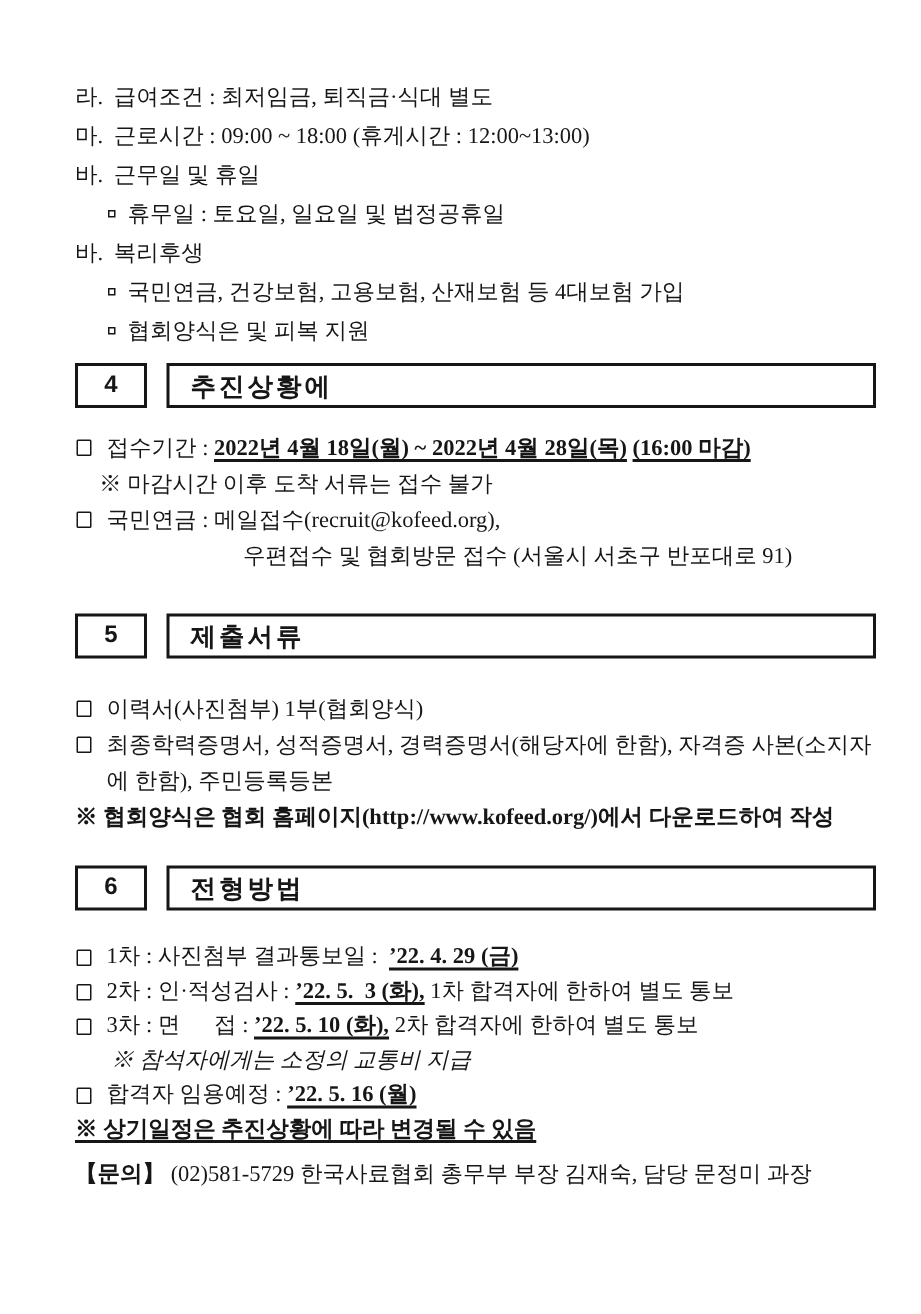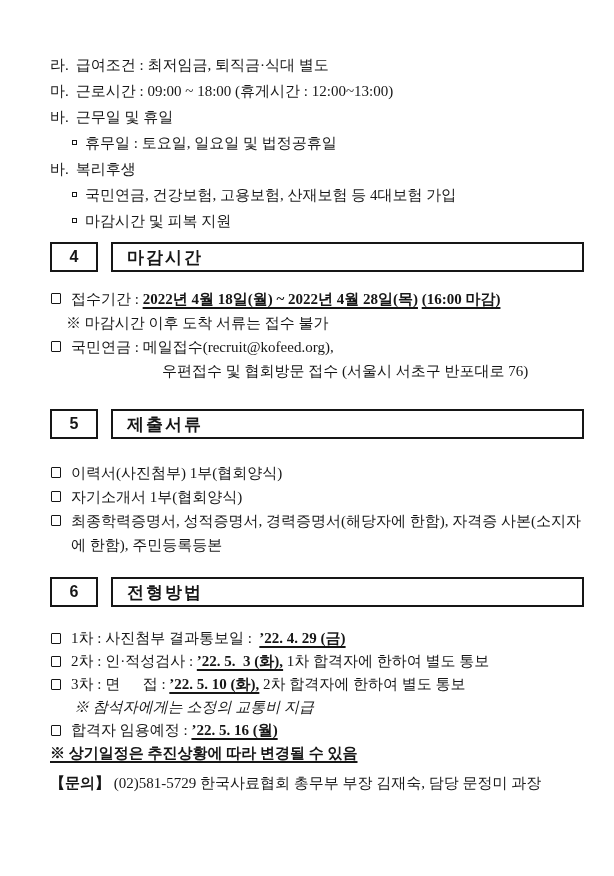--- a/index.html
+++ b/index.html
@@ -103,58 +103,55 @@
       <div class="iline">
         <span class="marker pre">바.</span>
         <span class="txt pre">복리후생</span>
       </div>
       <div class="iline sub">
         <span class="sq"></span>
         <span class="txt pre">국민연금, 건강보험, 고용보험, 산재보험 등 4대보험 가입</span>
       </div>
       <div class="iline sub">
         <span class="sq"></span>
-        <span class="txt pre">마감시간 및 피복 지원</span>
+        <span class="txt pre">협회양식은 및 피복 지원</span>
       </div>
     </div>
 
     <div class="sec-header" id="h4">
       <div class="sec-num">4</div>
-      <div class="sec-title">마감시간</div>
+      <div class="sec-title">추진상황에</div>
     </div>
     <div class="sec-body" id="s4b">
       <div class="cline">
         <span class="cb"></span>
         <span class="txt"><span class="pre">접수기간 : </span><span class="bu pre">2022년 4월 18일(월) ~ 2022년 4월 28일(목)</span><span class="pre"> </span><span class="bu pre">(16:00 마감)</span></span>
       </div>
       <div class="note ind-sm pre">※ 마감시간 이후 도착 서류는 접수 불가</div>
       <div class="cline">
         <span class="cb"></span>
         <span class="txt"><span class="pre">국민연금 : </span><span class="pre">메일접수(recruit@kofeed.org),</span></span>
       </div>
-      <div class="cont pre">우편접수 및 협회방문 접수 (서울시 서초구 반포대로 76)</div>
+      <div class="cont pre">우편접수 및 협회방문 접수 (서울시 서초구 반포대로 91)</div>
     </div>
 
     <div class="sec-header" id="h5">
       <div class="sec-num">5</div>
       <div class="sec-title">제출서류</div>
     </div>
     <div class="sec-body" id="s5b">
       <div class="cline">
         <span class="cb"></span>
         <span class="txt pre">이력서(사진첨부) 1부(협회양식)</span>
       </div>
       <div class="cline">
         <span class="cb"></span>
-        <span class="txt pre">자기소개서 1부(협회양식)</span>
-      </div>
-      <div class="cline">
-        <span class="cb"></span>
         <span class="txt pre">최종학력증명서, 성적증명서, 경력증명서(해당자에 한함), 자격증 사본(소지자에 한함), 주민등록등본</span>
       </div>
+      <div class="note b pre">※ 협회양식은 협회 홈페이지(http://www.kofeed.org/)에서 다운로드하여 작성</div>
     </div>
 
     <div class="sec-header" id="h6">
       <div class="sec-num">6</div>
       <div class="sec-title">전형방법</div>
     </div>
     <div class="sec-body" id="s6b">
       <div class="cline">
         <span class="cb"></span>
         <span class="txt"><span class="pre">1차 : 사진첨부 결과통보일 :  </span><span class="bu pre">’22. 4. 29 (금)</span></span>

